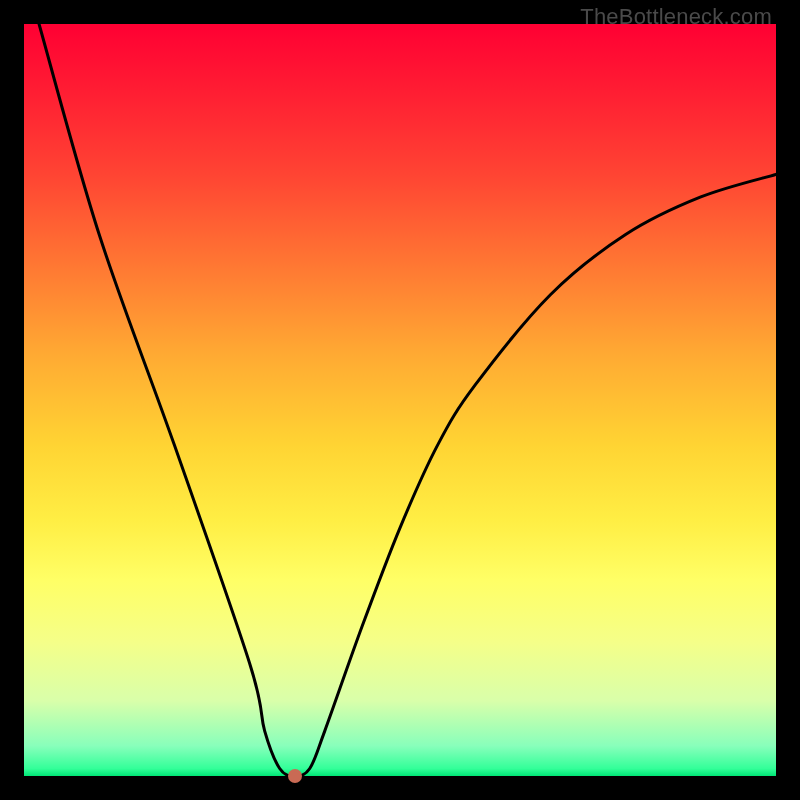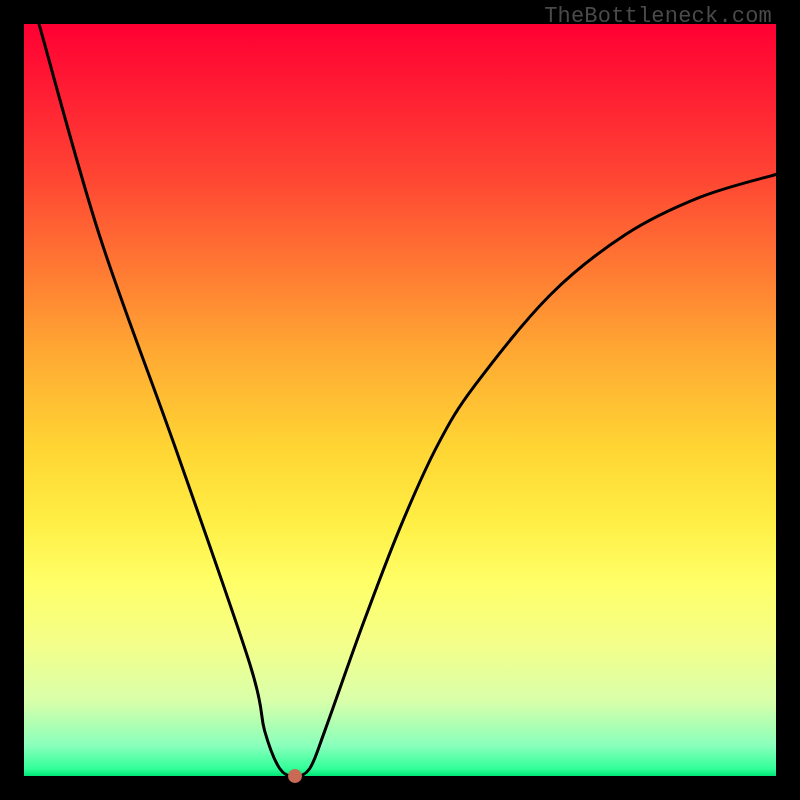--- a/index.html
+++ b/index.html
@@ -29,21 +29,21 @@
       #d9ffaa 90%,
       #88ffbb 96%,
       #33ff99 99%,
       #00e676 100%
     );
   }
   .watermark {
     position: absolute;
     top: 4px;
     right: 28px;
-    font-family: Liberation Mono, monospace;
+    font-family: Liberation Sans, sans-serif;
     font-size: 22px;
     font-weight: 500;
     color: #4a4a4a;
     letter-spacing: 0.2px;
   }
   svg.curve {
     position: absolute;
     left: 0; top: 0;
     width: 100%;
     height: 100%;

